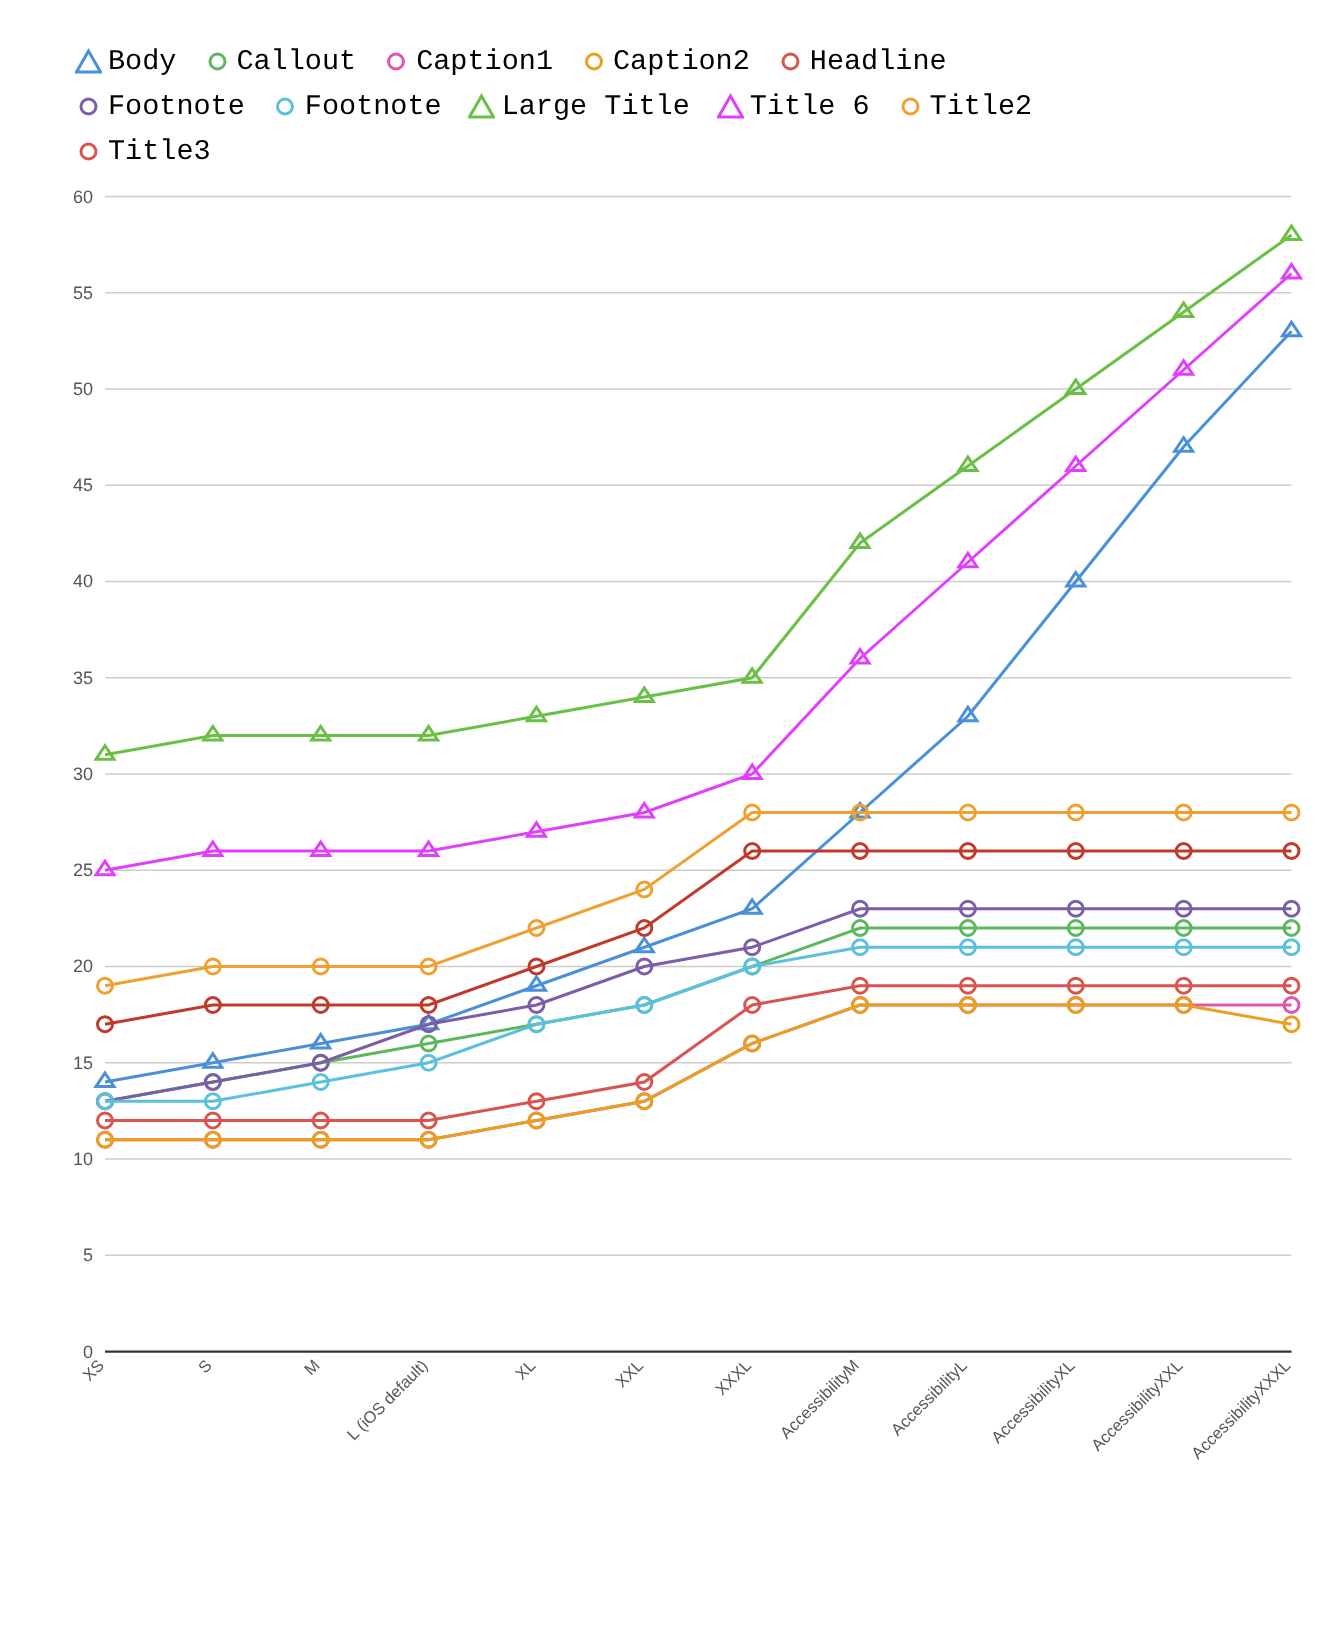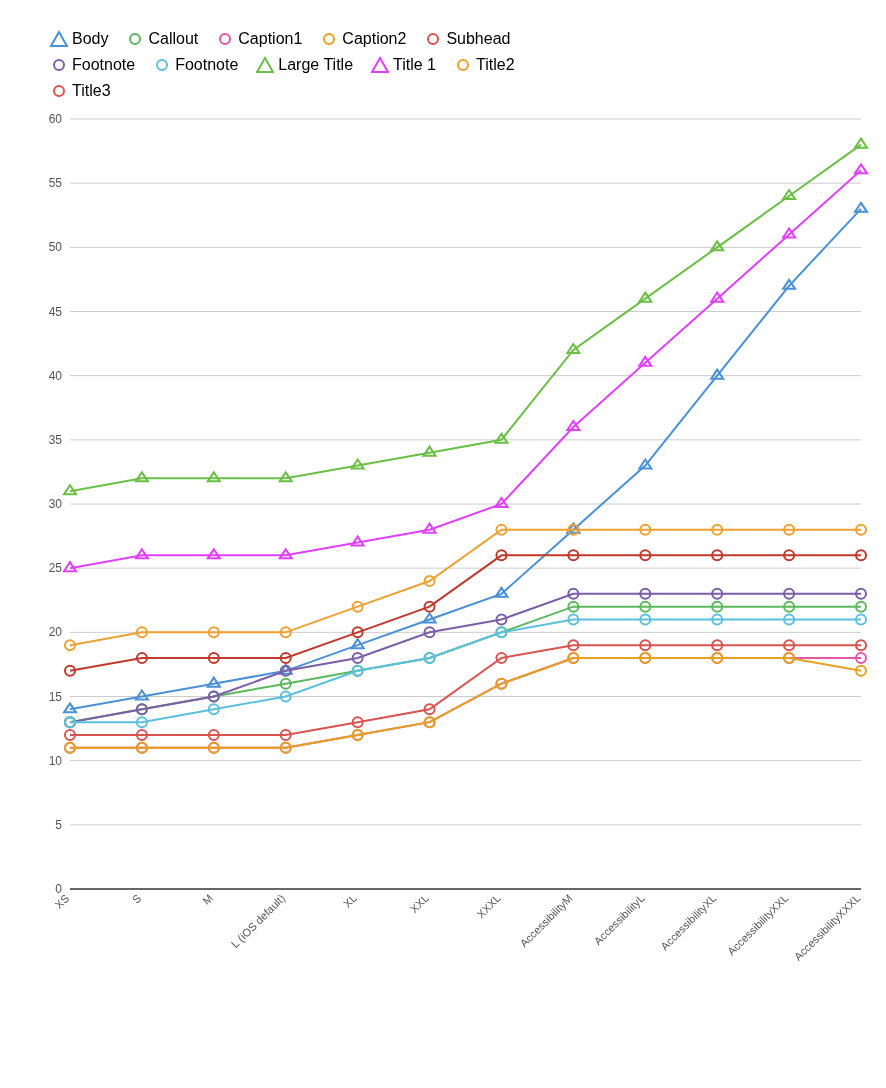--- a/index.html
+++ b/index.html
@@ -21,21 +21,22 @@
       flex-wrap: wrap;
       padding: 10px 40px 0 40px;
       gap: 2px 0;
       margin-bottom: 5px;
     }
     .legend-item {
       display: flex;
       align-items: center;
       margin-right: 18px;
       margin-bottom: 4px;
-      font-size: 16px;
+      font-size: 19px;
+      font-family: Liberation Mono, monospace;
     }
     .legend-icon {
       width: 18px;
       height: 18px;
       margin-right: 4px;
       display: inline-flex;
       align-items: center;
       justify-content: center;
     }
     svg.chart {
@@ -70,21 +71,21 @@
     <div class="legend-item">
       <svg class="legend-icon" width="18" height="18">
         <circle cx="9" cy="9" r="5" fill="none" stroke="#e8a020" stroke-width="2"></circle>
       </svg>
       <span>Caption2</span>
     </div>
     <div class="legend-item">
       <svg class="legend-icon" width="18" height="18">
         <circle cx="9" cy="9" r="5" fill="none" stroke="#d9534f" stroke-width="2"></circle>
       </svg>
-      <span>Subhead</span>
+      <span>Headline</span>
     </div>
 
     <div style="flex-basis:100%; height:0;"></div>
     <div class="legend-item">
       <svg class="legend-icon" width="18" height="18">
         <circle cx="9" cy="9" r="5" fill="none" stroke="#7b5ea7" stroke-width="2"></circle>
       </svg>
       <span>Footnote</span>
     </div>
     <div class="legend-item">
@@ -96,21 +97,21 @@
     <div class="legend-item">
       <svg class="legend-icon" width="18" height="18">
         <polygon points="9,2 17,16 1,16" fill="none" stroke="#6abf45" stroke-width="2"></polygon>
       </svg>
       <span>Large Title</span>
     </div>
     <div class="legend-item">
       <svg class="legend-icon" width="18" height="18">
         <polygon points="9,2 17,16 1,16" fill="none" stroke="#e040fb" stroke-width="2"></polygon>
       </svg>
-      <span>Title 1</span>
+      <span>Title 6</span>
     </div>
     <div class="legend-item">
       <svg class="legend-icon" width="18" height="18">
         <circle cx="9" cy="9" r="5" fill="none" stroke="#f0a030" stroke-width="2"></circle>
       </svg>
       <span>Title2</span>
     </div>
 
     <div style="flex-basis:100%; height:0;"></div>
     <div class="legend-item">

